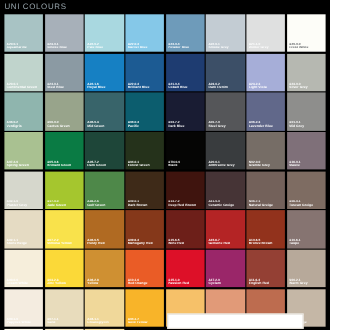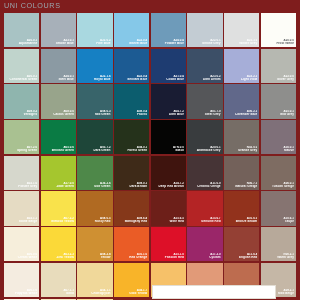--- a/index.html
+++ b/index.html
@@ -11,23 +11,22 @@
     width: 300px;
     height: 300px;
     background: #ffffff;
     font-family: "Liberation Sans", sans-serif;
     overflow: hidden;
   }
   #sheet {
     position: relative;
     width: 300px;
     height: 300px;
-    background: #7f1d1d;
+    background: #000000;
     box-sizing: border-box;
-    text-align: right;
   }
   #chart-title {
     position: absolute;
     left: 4px;
     top: 1px;
     font-size: 7.2px;
     letter-spacing: 0.6px;
     color: #9aa7ae;
     font-weight: 400;
     white-space: nowrap;

